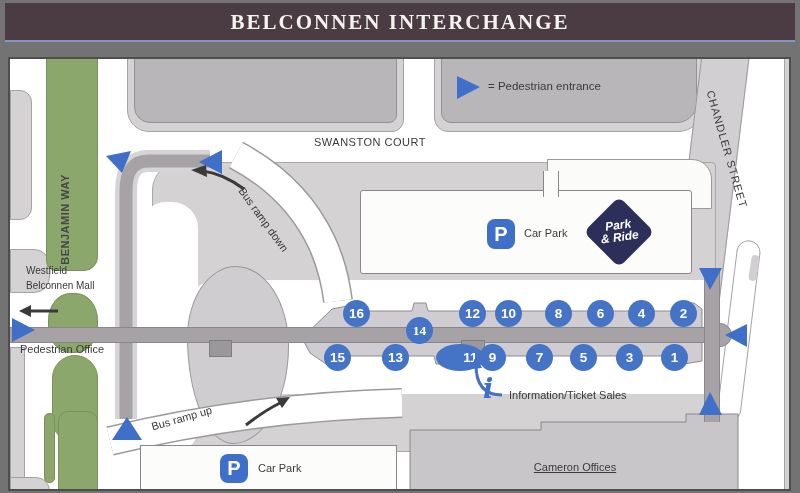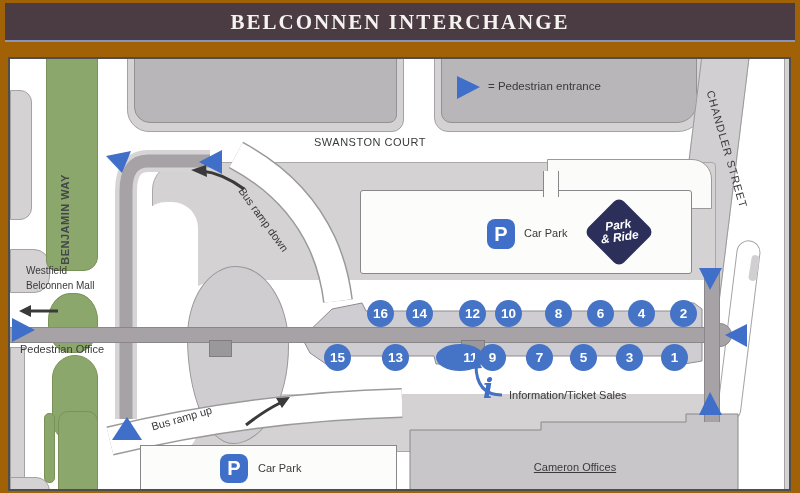--- a/index.html
+++ b/index.html
@@ -1,16 +1,16 @@
 <!DOCTYPE html>
 <html><head>
 <meta charset="utf-8">
 <style>
   html,body{margin:0;padding:0;background:#f7f6f7;font-family:"Liberation Sans",sans-serif;}
-  .stage{position:relative;width:800px;height:493px;background:#a16207;overflow:hidden;}
+  .stage{position:relative;width:800px;height:493px;background:#737373;overflow:hidden;}
   .titlebar{position:absolute;left:5px;top:3px;width:790px;height:37px;background:#4b3b43;
     box-shadow:0 2px 0 #8a94bd;color:#f5f3ef;font-family:"Liberation Serif",serif;font-weight:bold;
     font-size:21px;letter-spacing:2px;text-align:center;line-height:38px;}
   .map{position:absolute;left:8px;top:57px;width:783px;height:434px;background:#ffffff;
     border:2px solid #4e4e4e;box-sizing:border-box;overflow:hidden;}
   .abs{position:absolute;}
   .lbl{position:absolute;color:#3a3a3a;font-size:11px;line-height:13px;white-space:nowrap;}
   .blockO{position:absolute;background:#d5d2d4;border:1px solid #a5a2a5;}
   .blockI{position:absolute;background:#b9b6b9;border:1px solid #949194;}
   .greens{position:absolute;background:#8ca76b;border:1px solid #7a9159;}
@@ -87,22 +87,22 @@
     <div class="abs" style="left:0;top:268px;width:708px;height:14px;background:#a6a2a6;border-top:1px solid #8a878a;border-bottom:1px solid #8a878a;"></div>
     <div class="abs" style="left:694px;top:210px;width:14px;height:153px;background:#a6a2a6;border-left:1px solid #8a878a;border-right:1px solid #8a878a;"></div>
 
     <div class="abs" style="left:199px;top:281px;width:21px;height:15px;background:#9b989b;border:1px solid #807d80;"></div>
     <div class="abs" style="left:451px;top:281px;width:22px;height:15px;background:#9b989b;border:1px solid #807d80;"></div>
 
     <div class="abs" style="left:130px;top:386px;width:255px;height:47px;background:#fcfcfb;border:1px solid #8a878a;"></div>
     <div class="pbadge" style="left:210px;top:395px;height:29px;line-height:29px;">P</div>
     <div class="lbl" style="left:248px;top:403px;">Car Park</div>
 
-    <div class="stop" style="left:333px;top:241px;margin-left:24px;">16</div>
-    <div class="stop" style="left:396px;top:241px;">14</div>
+    <div class="stop" style="left:333px;top:241px;">16</div>
+    <div class="stop" style="left:396px;top:258px;font-family:Liberation Serif, serif;">14</div>
     <div class="stop" style="left:449px;top:241px;">12</div>
     <div class="stop" style="left:485px;top:241px;">10</div>
     <div class="stop" style="left:535px;top:241px;">8</div>
     <div class="stop" style="left:577px;top:241px;">6</div>
     <div class="stop" style="left:618px;top:241px;">4</div>
     <div class="stop" style="left:660px;top:241px;">2</div>
     <div class="stop" style="left:314px;top:285px;">15</div>
     <div class="stop" style="left:372px;top:285px;">13</div>
     <div class="stop" style="left:426px;top:285px;padding-left:21px;">11</div>
     <div class="stop" style="left:469px;top:285px;">9</div>

